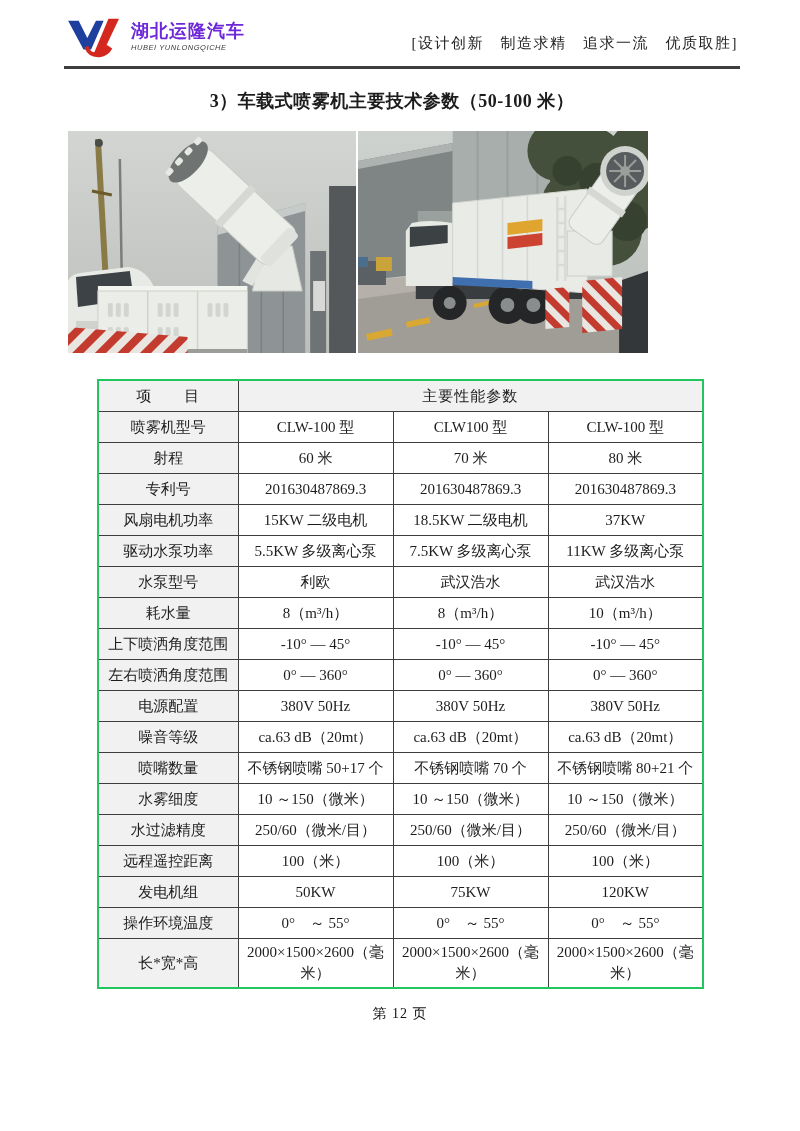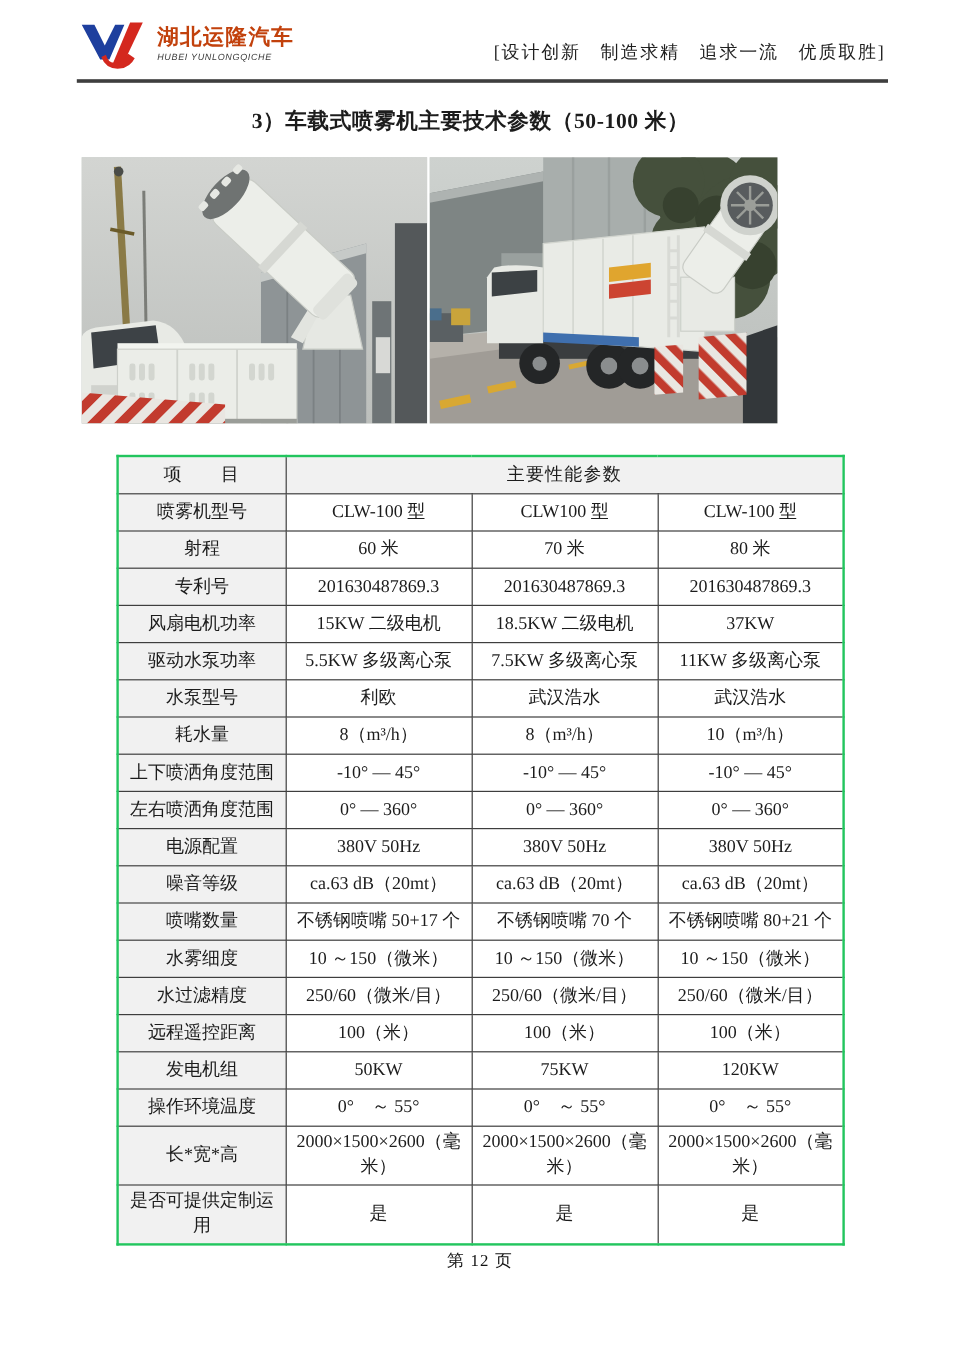--- a/index.html
+++ b/index.html
@@ -4,21 +4,21 @@
 <style>
   html,body{margin:0;padding:0;background:#ffffff;}
   .page{position:relative;width:800px;height:1131px;margin:0 auto;background:#fff;
         font-family:"Liberation Serif",serif;color:#1c1c1c;overflow:hidden;}
 
   
   .header{position:relative;height:66px;}
   .logo{position:absolute;left:66px;top:13px;display:flex;align-items:center;gap:7px;}
   .logo svg{width:58px;height:48px;display:block;}
   .brand-cn{font-family:"Liberation Sans",sans-serif;font-size:18px;font-weight:bold;
-            color:#c2410c;letter-spacing:1px;line-height:1.1;white-space:nowrap;}
+            color:#6d28d9;letter-spacing:1px;line-height:1.1;white-space:nowrap;}
   .brand-en{font-family:"Liberation Sans",sans-serif;font-size:7.5px;color:#3a3a3a;
             letter-spacing:0.55px;margin-top:2px;white-space:nowrap;font-style:italic;}
   .slogan{position:absolute;right:62px;bottom:13px;font-size:15px;color:#1f1f1f;
           letter-spacing:1.5px;white-space:nowrap;}
   .rule{margin-left:64px;width:676px;height:3px;background:#3e3e3e;}
 
   
   .title{margin:18px 16px 0 0;text-align:center;font-size:18px;font-weight:bold;
          letter-spacing:0.5px;line-height:28px;}
 
@@ -32,21 +32,21 @@
   
   table.spec{margin:26px 0 0 97px;width:605px;border-collapse:collapse;table-layout:fixed;
              border:2px solid #22c55e;font-size:15px;}
   table.spec td, table.spec th{border:1px solid #3e3e3e;text-align:center;vertical-align:middle;
              padding:3px 4px;height:24px;line-height:1.4;font-weight:normal;color:#1c1c1c;
              overflow:hidden;}
   table.spec .label-col{background:#f1f1f1;}
   table.spec thead th{background:#f1f1f1;letter-spacing:1px;}
 
   
-  .footer{margin-top:4px;text-align:center;font-size:14px;color:#111;letter-spacing:1px;}
+  .footer{margin-top:16px;text-align:center;font-size:14px;color:#111;letter-spacing:1px;}
 </style>
 </head>
 <body>
 
 <div class="page">
 
   <div class="header">
     <div class="logo">
       <svg viewBox="0 0 60 50">
         <path d="M2,8 L13,8 L22,26 L31,8 L39,8 L26,38 L18,38 Z" fill="#1e3f9e"></path>
@@ -359,24 +359,18 @@
           <td>0°　～ 55°</td>
           <td>0°　～ 55°</td>
           <td>0°　～ 55°</td>
         </tr>
         <tr>
           <td class="label-col">长*宽*高</td>
           <td>2000×1500×2600（毫米）</td>
           <td>2000×1500×2600（毫米）</td>
           <td>2000×1500×2600（毫米）</td>
         </tr>
-        <tr>
-          <td class="label-col">是否可提供定制运用</td>
-          <td>是</td>
-          <td>是</td>
-          <td>是</td>
-        </tr>
       </tbody>
   </table>
 
   <div class="footer">第 12 页</div>
 
 </div>
 
 </body></html>

